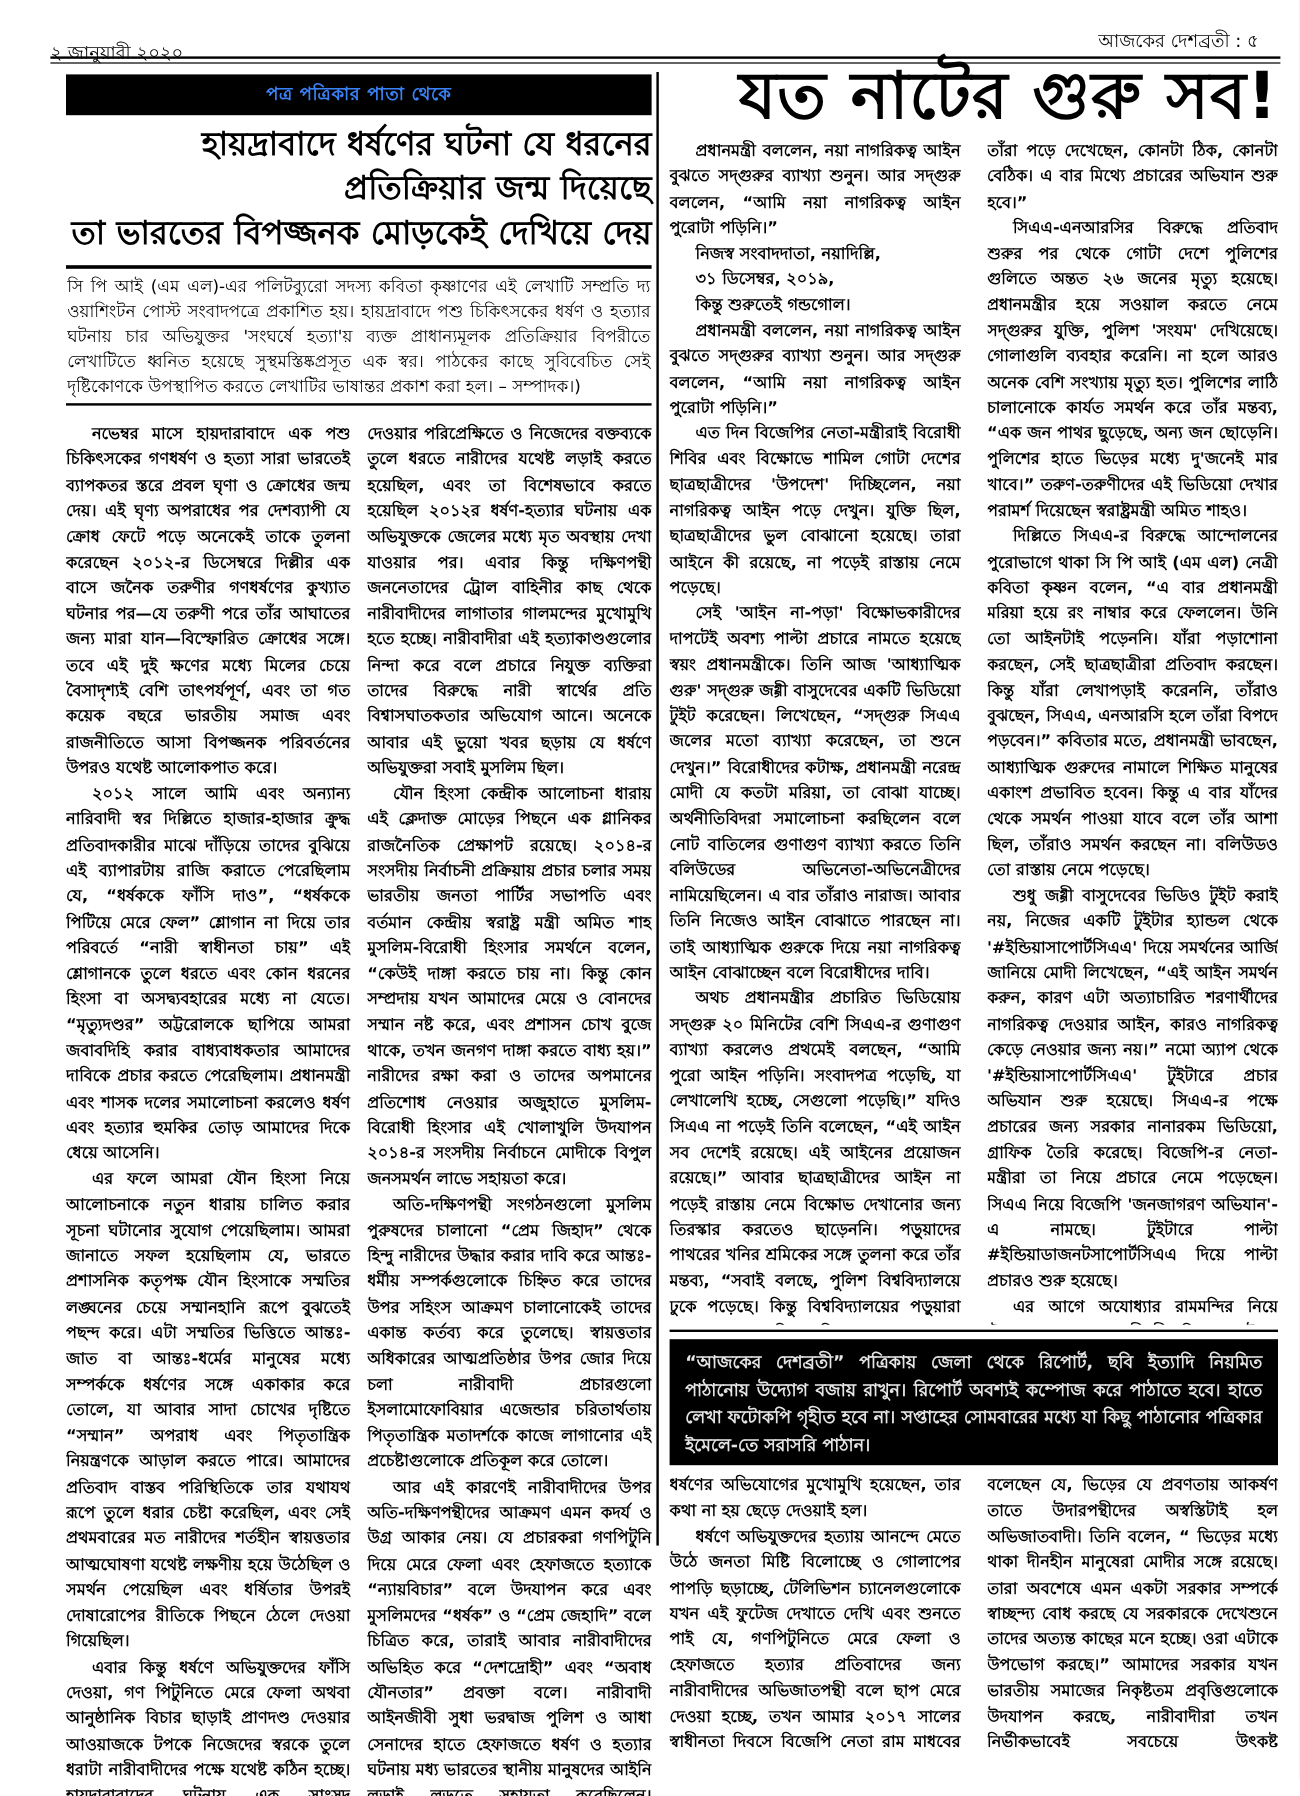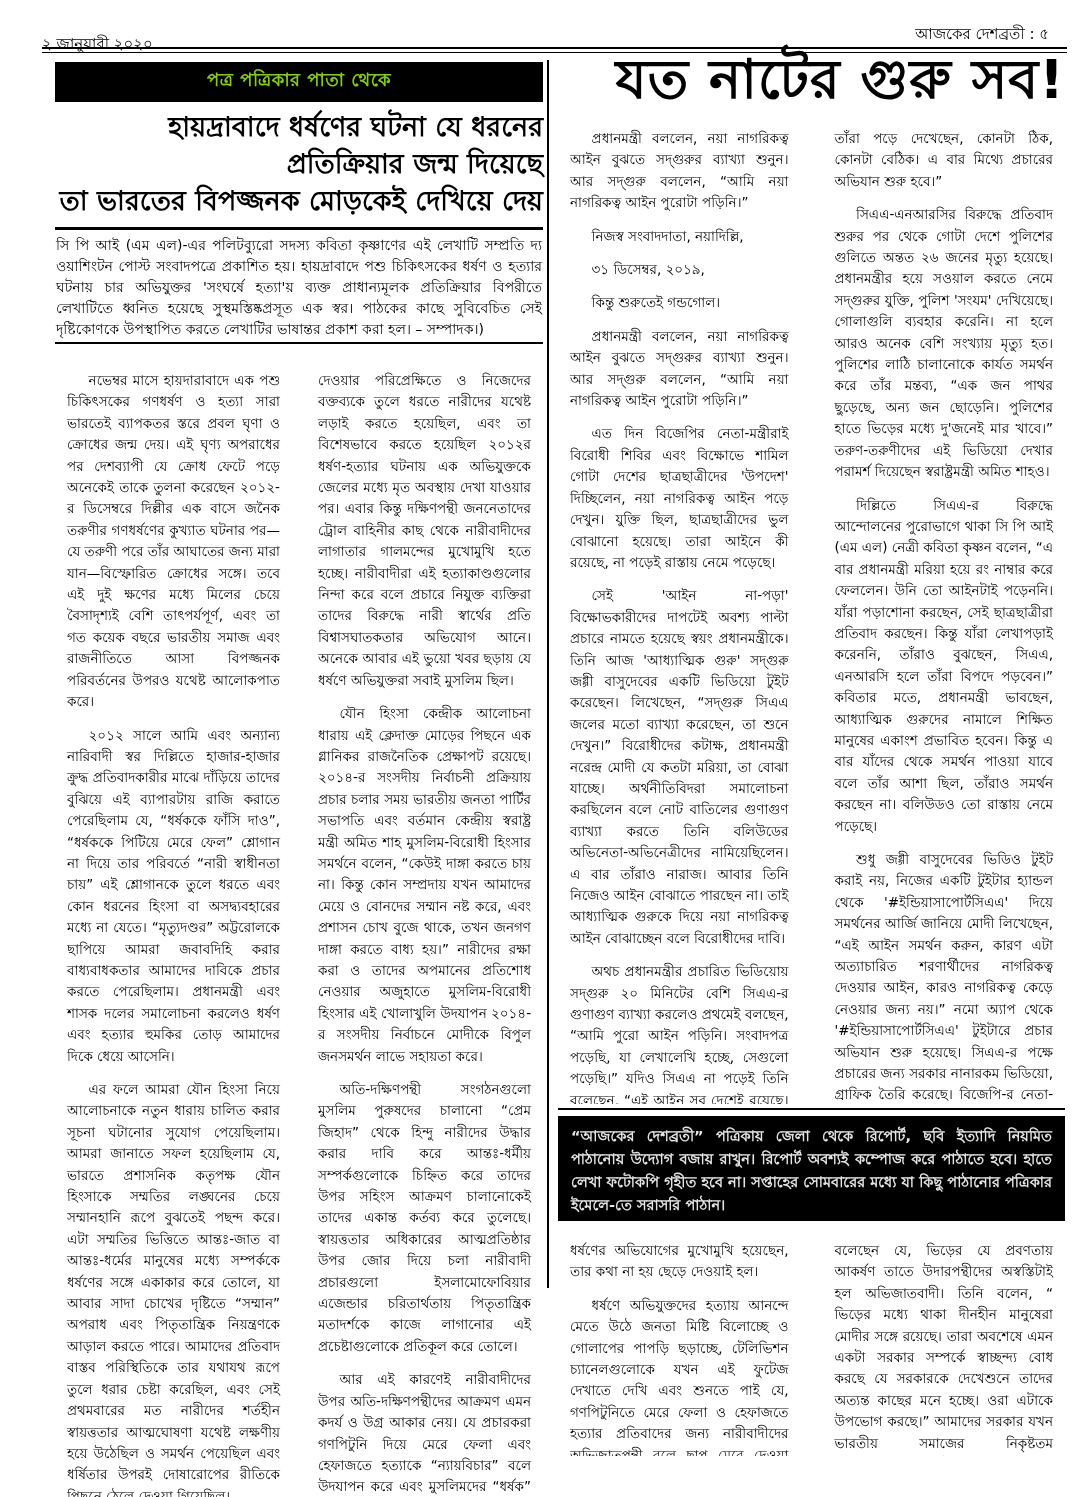--- a/index.html
+++ b/index.html
@@ -7,30 +7,30 @@
         font-family:"DejaVu Sans","Liberation Sans",sans-serif;overflow:hidden;}
   
   .hdr-date{position:absolute;left:42px;top:32px;font-size:15px;font-weight:normal;}
   .hdr-masthead{position:absolute;right:34px;top:22px;font-size:15px;font-weight:normal;}
   .hdr-rule-thick{position:absolute;left:42px;right:16px;top:47px;height:2px;background:#000;}
   .hdr-rule-thin{position:absolute;left:42px;right:16px;top:52px;height:1px;background:#000;}
   
   .v-divider{position:absolute;left:547px;top:60px;width:2px;height:1228px;background:#000;}
   
   .left-article{position:absolute;left:55px;top:62px;width:488px;}
-  .kicker{background:#000;color:#84cc16;text-align:center;font-size:18px;font-weight:bold;
+  .kicker{background:#000;color:#3b82f6;text-align:center;font-size:15px;font-weight:bold;
           padding:4px 0 5px;letter-spacing:.5px;}
   .l-headline{font-size:27px;line-height:37px;font-weight:bold;text-align:right;margin-top:6px;}
   .intro-rule{height:3px;background:#000;margin-top:8px;}
   .intro{font-size:14px;line-height:21px;text-align:justify;padding:5px 1px 2px;}
   .intro-rule2{height:2px;background:#000;}
   .cols{display:flex;gap:14px;margin-top:14px;}
   .col{flex:1;font-size:13.5px;line-height:21.4px;text-align:justify;overflow:hidden;}
   .left-article .col{height:1164px;}
-  .col p{margin:12px;text-indent:1.6em;}
+  .col p{margin:0;text-indent:1.6em;font-weight:bold;}
   .cont-first p:first-child{text-indent:0;}
   
   .right-section{position:absolute;left:558px;top:56px;width:507px;}
   .r-headline{font-size:54px;line-height:48px;font-weight:bold;text-align:right;
               letter-spacing:1px;}
   .right-section .cols{gap:22px;margin-top:12px;}
   .right-section .col{height:988px;}
   .box-rule{height:2px;background:#000;margin-top:4px;}
   
   .notice-box{background:#000;color:#e5e5e5;margin-top:6px;padding:9px 13px 10px;height:86px;

